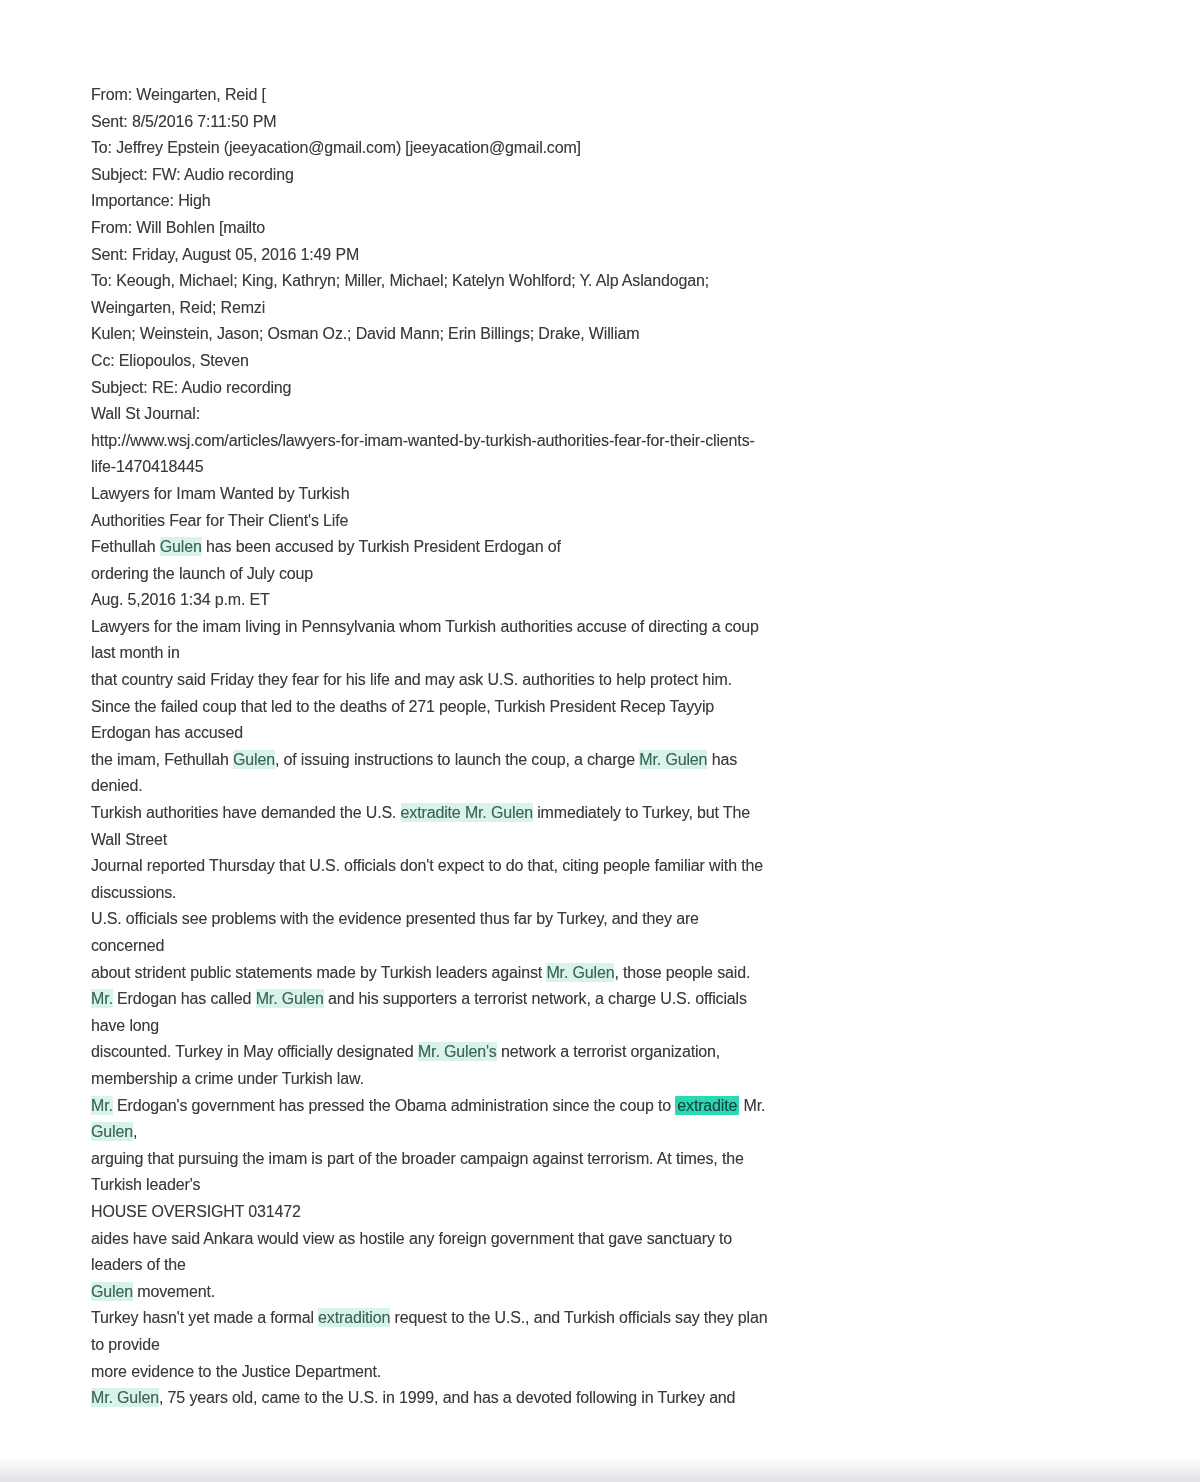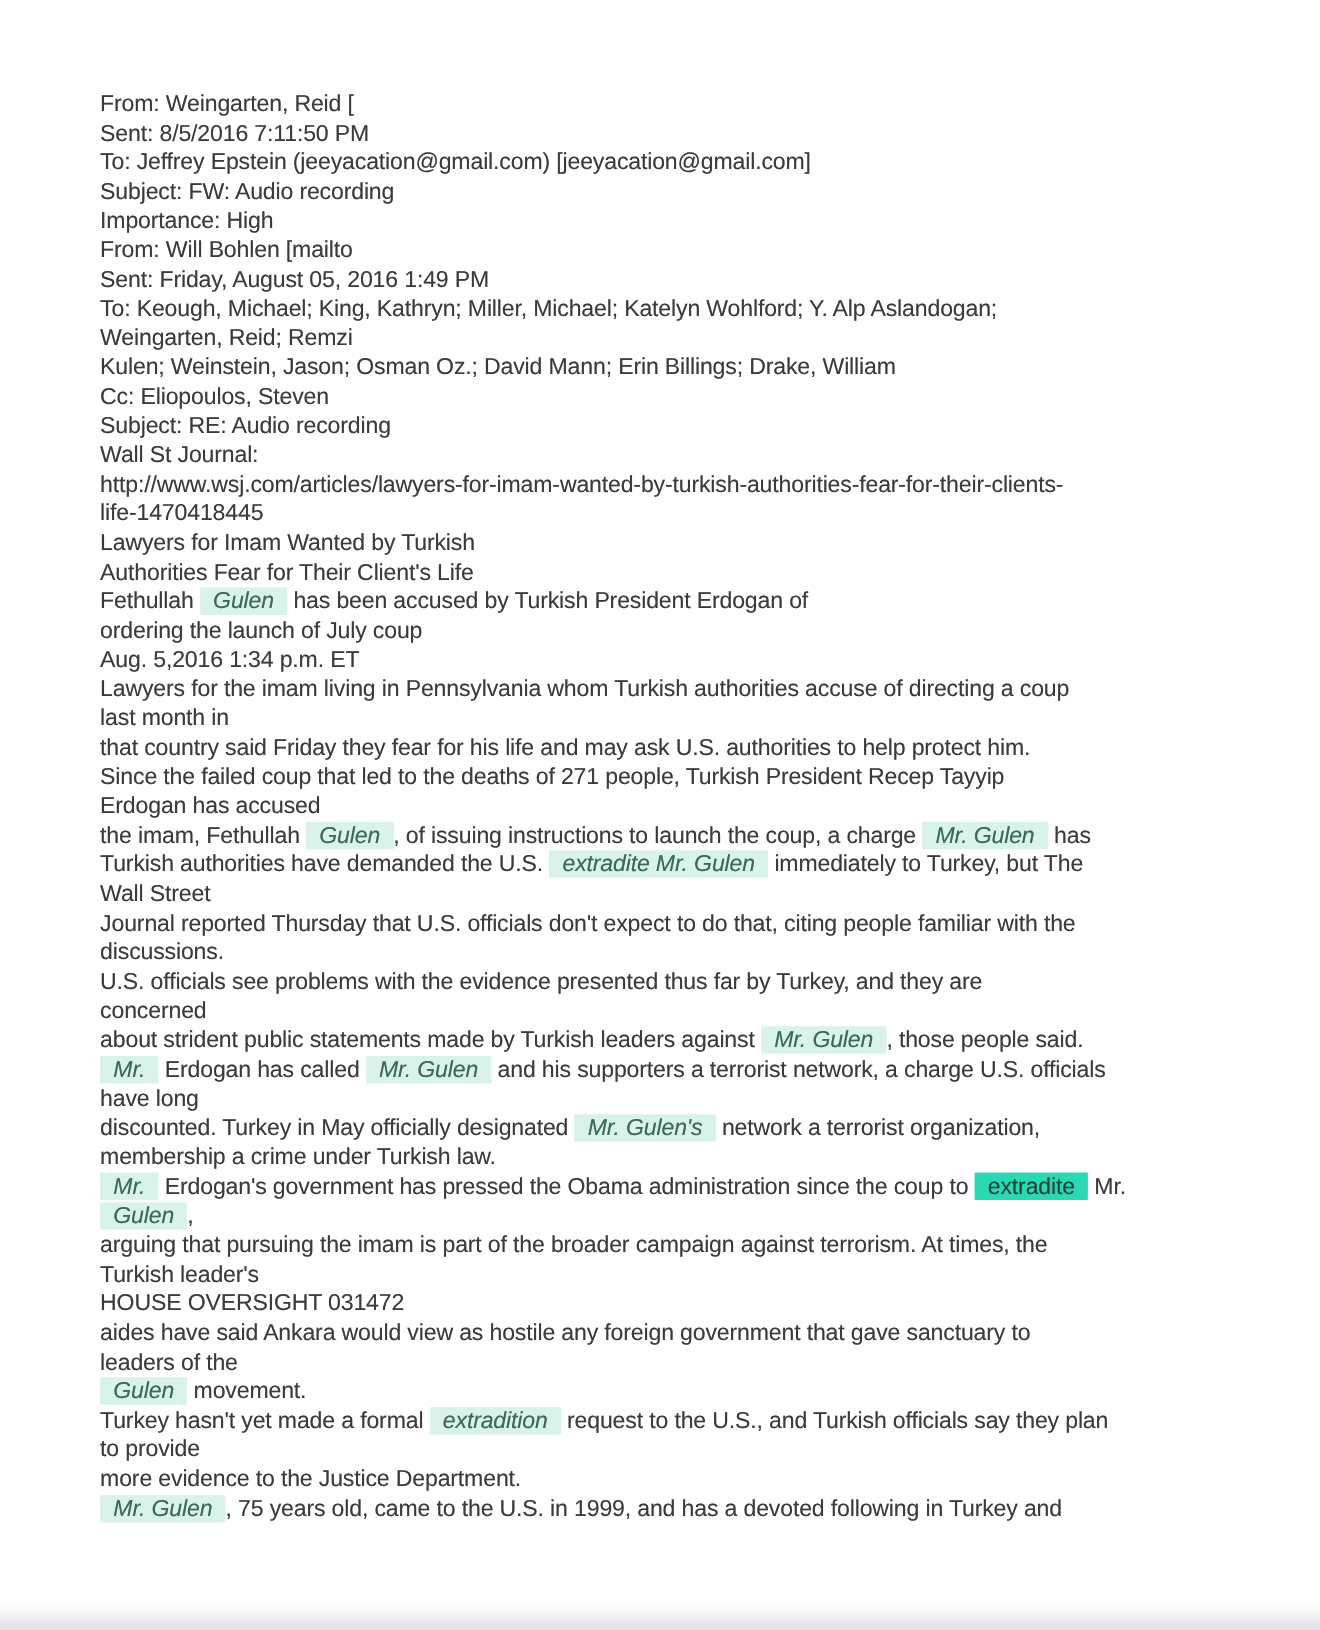--- a/index.html
+++ b/index.html
@@ -13,42 +13,41 @@
     height: 1482px;
     background: var(--page-bg, #ffffff);
     overflow: hidden;
     font-family: "Liberation Sans", sans-serif;
   }
   .text-block {
     position: absolute;
     left: 91px;
     top: 82px;
     width: 1040px;
-    font-size: 21px;
+    font-size: 16px;
     line-height: 26.6px;
     letter-spacing: -0.15px;
     color: var(--text-color, #3b3b3b);
     text-shadow: 0 0 0.6px rgba(70, 70, 70, 0.45);
   }
   .line {
     white-space: pre;
     height: 26.6px;
   }
   .hl-light {
     background: var(--hl-light-bg, #d9f2ea);
     color: var(--hl-light-text, #38695d);
     border-radius: 1px;
-    padding: 1px 12px;
-    font-style: italic;
+    padding: 1px 0;
   }
   .hl-strong {
     background: var(--hl-strong-bg, #2bd8b4);
     color: var(--hl-strong-text, #17463b);
     border-radius: 1px;
-    padding: 1px 12px;
+    padding: 1px 2px;
     text-align: center;
   }
   .bottom-fade {
     position: absolute;
     left: 0;
     right: 0;
     bottom: 0;
     height: 24px;
     background: linear-gradient(180deg, rgba(226,227,229,0) 0%, var(--fade-color, #e2e3e6) 90%);
     pointer-events: none;
@@ -78,20 +77,21 @@
       <div class="line"><span>Authorities Fear for Their Client's Life</span></div>
       <div class="line"><span>Fethullah </span><span class="hl-light">Gulen</span><span> has been accused by Turkish President Erdogan of</span></div>
       <div class="line"><span>ordering the launch of July coup</span></div>
       <div class="line"><span>Aug. 5,2016 1:34 p.m. ET</span></div>
       <div class="line"><span>Lawyers for the imam living in Pennsylvania whom Turkish authorities accuse of directing a coup</span></div>
       <div class="line"><span>last month in</span></div>
       <div class="line"><span>that country said Friday they fear for his life and may ask U.S. authorities to help protect him.</span></div>
       <div class="line"><span>Since the failed coup that led to the deaths of 271 people, Turkish President Recep Tayyip</span></div>
       <div class="line"><span>Erdogan has accused</span></div>
       <div class="line"><span>the imam, Fethullah </span><span class="hl-light">Gulen</span><span>, of issuing instructions to launch the coup, a charge </span><span class="hl-light">Mr. Gulen</span><span> has</span></div>
+      <div class="line"><span>denied.</span></div>
       <div class="line"><span>Turkish authorities have demanded the U.S. </span><span class="hl-light">extradite Mr. Gulen</span><span> immediately to Turkey, but The</span></div>
       <div class="line"><span>Wall Street</span></div>
       <div class="line"><span>Journal reported Thursday that U.S. officials don't expect to do that, citing people familiar with the</span></div>
       <div class="line"><span>discussions.</span></div>
       <div class="line"><span>U.S. officials see problems with the evidence presented thus far by Turkey, and they are</span></div>
       <div class="line"><span>concerned</span></div>
       <div class="line"><span>about strident public statements made by Turkish leaders against </span><span class="hl-light">Mr. Gulen</span><span>, those people said.</span></div>
       <div class="line"><span class="hl-light">Mr.</span><span> Erdogan has called </span><span class="hl-light">Mr. Gulen</span><span> and his supporters a terrorist network, a charge U.S. officials</span></div>
       <div class="line"><span>have long</span></div>
       <div class="line"><span>discounted. Turkey in May officially designated </span><span class="hl-light">Mr. Gulen's</span><span> network a terrorist organization,</span></div>

